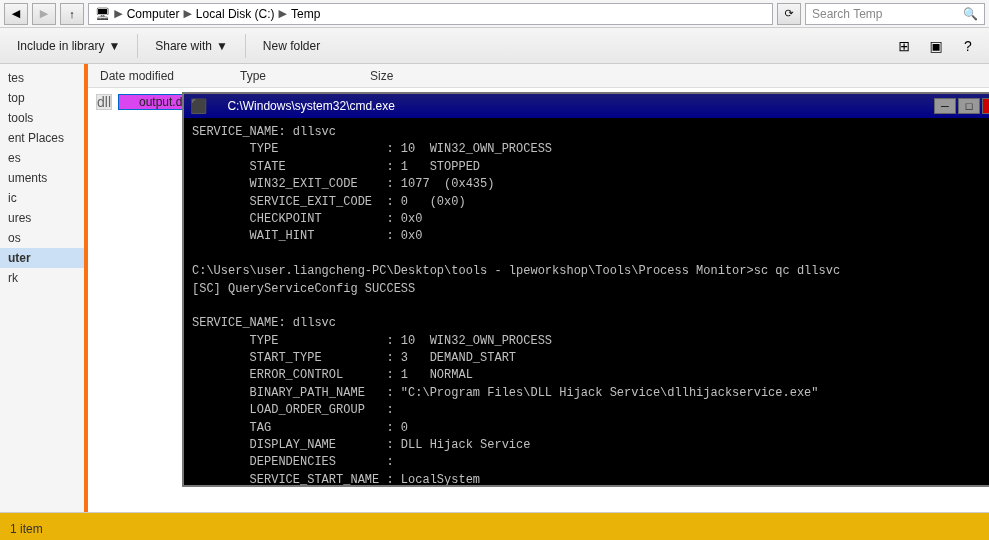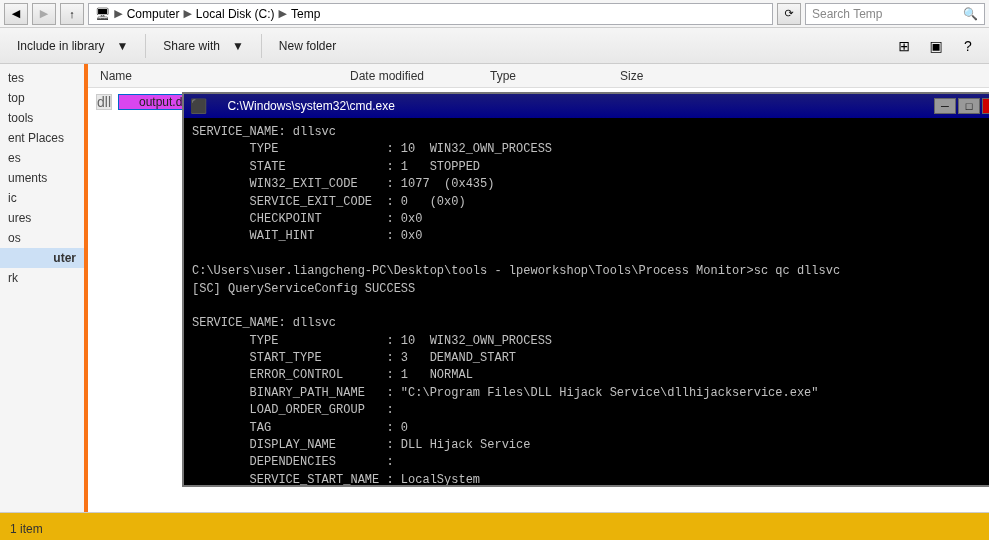--- a/index.html
+++ b/index.html
@@ -72,21 +72,21 @@
     }
     .toolbar-btn {
       display: flex;
       align-items: center;
       height: 28px;
       padding: 0 8px;
       background: transparent;
       border: 1px solid transparent;
       cursor: pointer;
       font-size: 12px;
-      gap: 12px;
+      gap: 4px;
       color: #222;
     }
     .toolbar-sep {
       width: 1px;
       height: 24px;
       background: #ccc;
       margin: 0 4px;
     }
     .toolbar-right {
       margin-left: auto;
@@ -125,21 +125,20 @@
       font-size: 12px;
       color: #333;
       cursor: pointer;
       white-space: nowrap;
       overflow: hidden;
       text-overflow: ellipsis;
     }
     .sidebar-item.active {
       background: #cce0f5;
       font-weight: bold;
-      text-align: right;
     }
 
     
     .file-area {
       flex: 1;
       background: white;
       overflow: auto;
       position: relative;
     }
     .file-header {
@@ -328,21 +327,20 @@
     <div class="sidebar-item">ic</div>
     <div class="sidebar-item">ures</div>
     <div class="sidebar-item">os</div>
     <div class="sidebar-item active">uter</div>
     <div class="sidebar-item">rk</div>
   </div>
 
   <div class="file-area">
 
     <div class="file-header">
-      <div class="file-header-col col-name">Name</div>
       <div class="file-header-col col-date">Date modified</div>
       <div class="file-header-col col-type">Type</div>
       <div class="file-header-col col-size">Size</div>
     </div>
 
     <div class="file-row">
       <div class="col-name">
         <div class="file-icon">dll</div>
         <span class="file-name-text">output.dll</span>
       </div>

